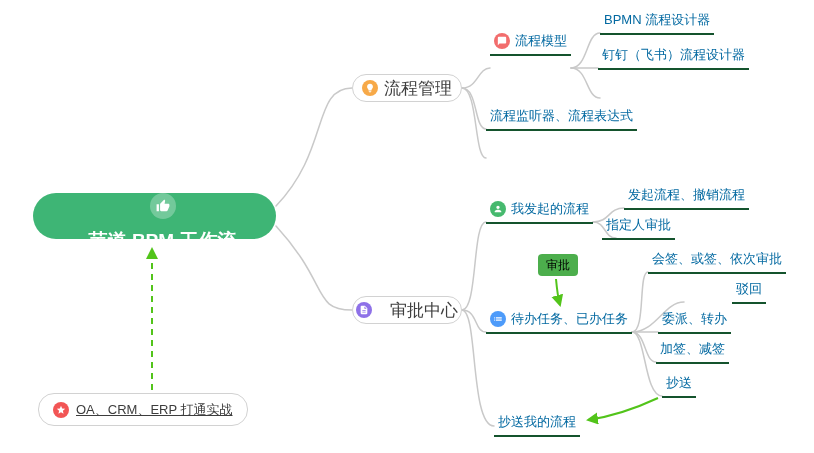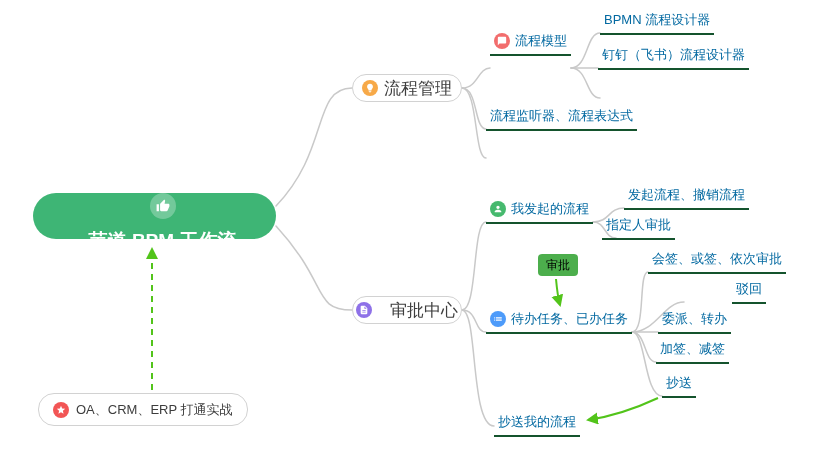--- a/index.html
+++ b/index.html
@@ -35,21 +35,21 @@
   .ic-green{background:#46b96e;}
   .ic-blue{background:#4d9bfa;}
   .ic-star{background:#f25555;}
 
   .tag{position:absolute;left:538px;top:254px;background:#4cae4c;color:#000000;
        font-size:12px;line-height:16px;padding:3px 8px;border-radius:4px;cursor:pointer;}
 
   .note{position:absolute;left:38px;top:393px;height:33px;box-sizing:border-box;
         display:flex;align-items:center;gap:7px;background:#fff;
         border:1px solid #d2d2d2;border-radius:16px;padding:0 14px;
-        font-size:13px;color:#3d3d3d;white-space:nowrap;cursor:pointer;}
+        font-size:13px;color:#3d3d3d;white-space:nowrap;cursor:pointer;text-decoration:underline;}
 </style>
 </head>
 <body>
 
 <div class="canvas">
 
   <svg class="links" viewBox="0 0 814 453">
     <defs>
       <marker id="arrow-green" markerWidth="9" markerHeight="9" refX="5" refY="3" orient="auto">
         <path d="M0,0 L6,3 L0,6 z" fill="#52c41a"></path>

